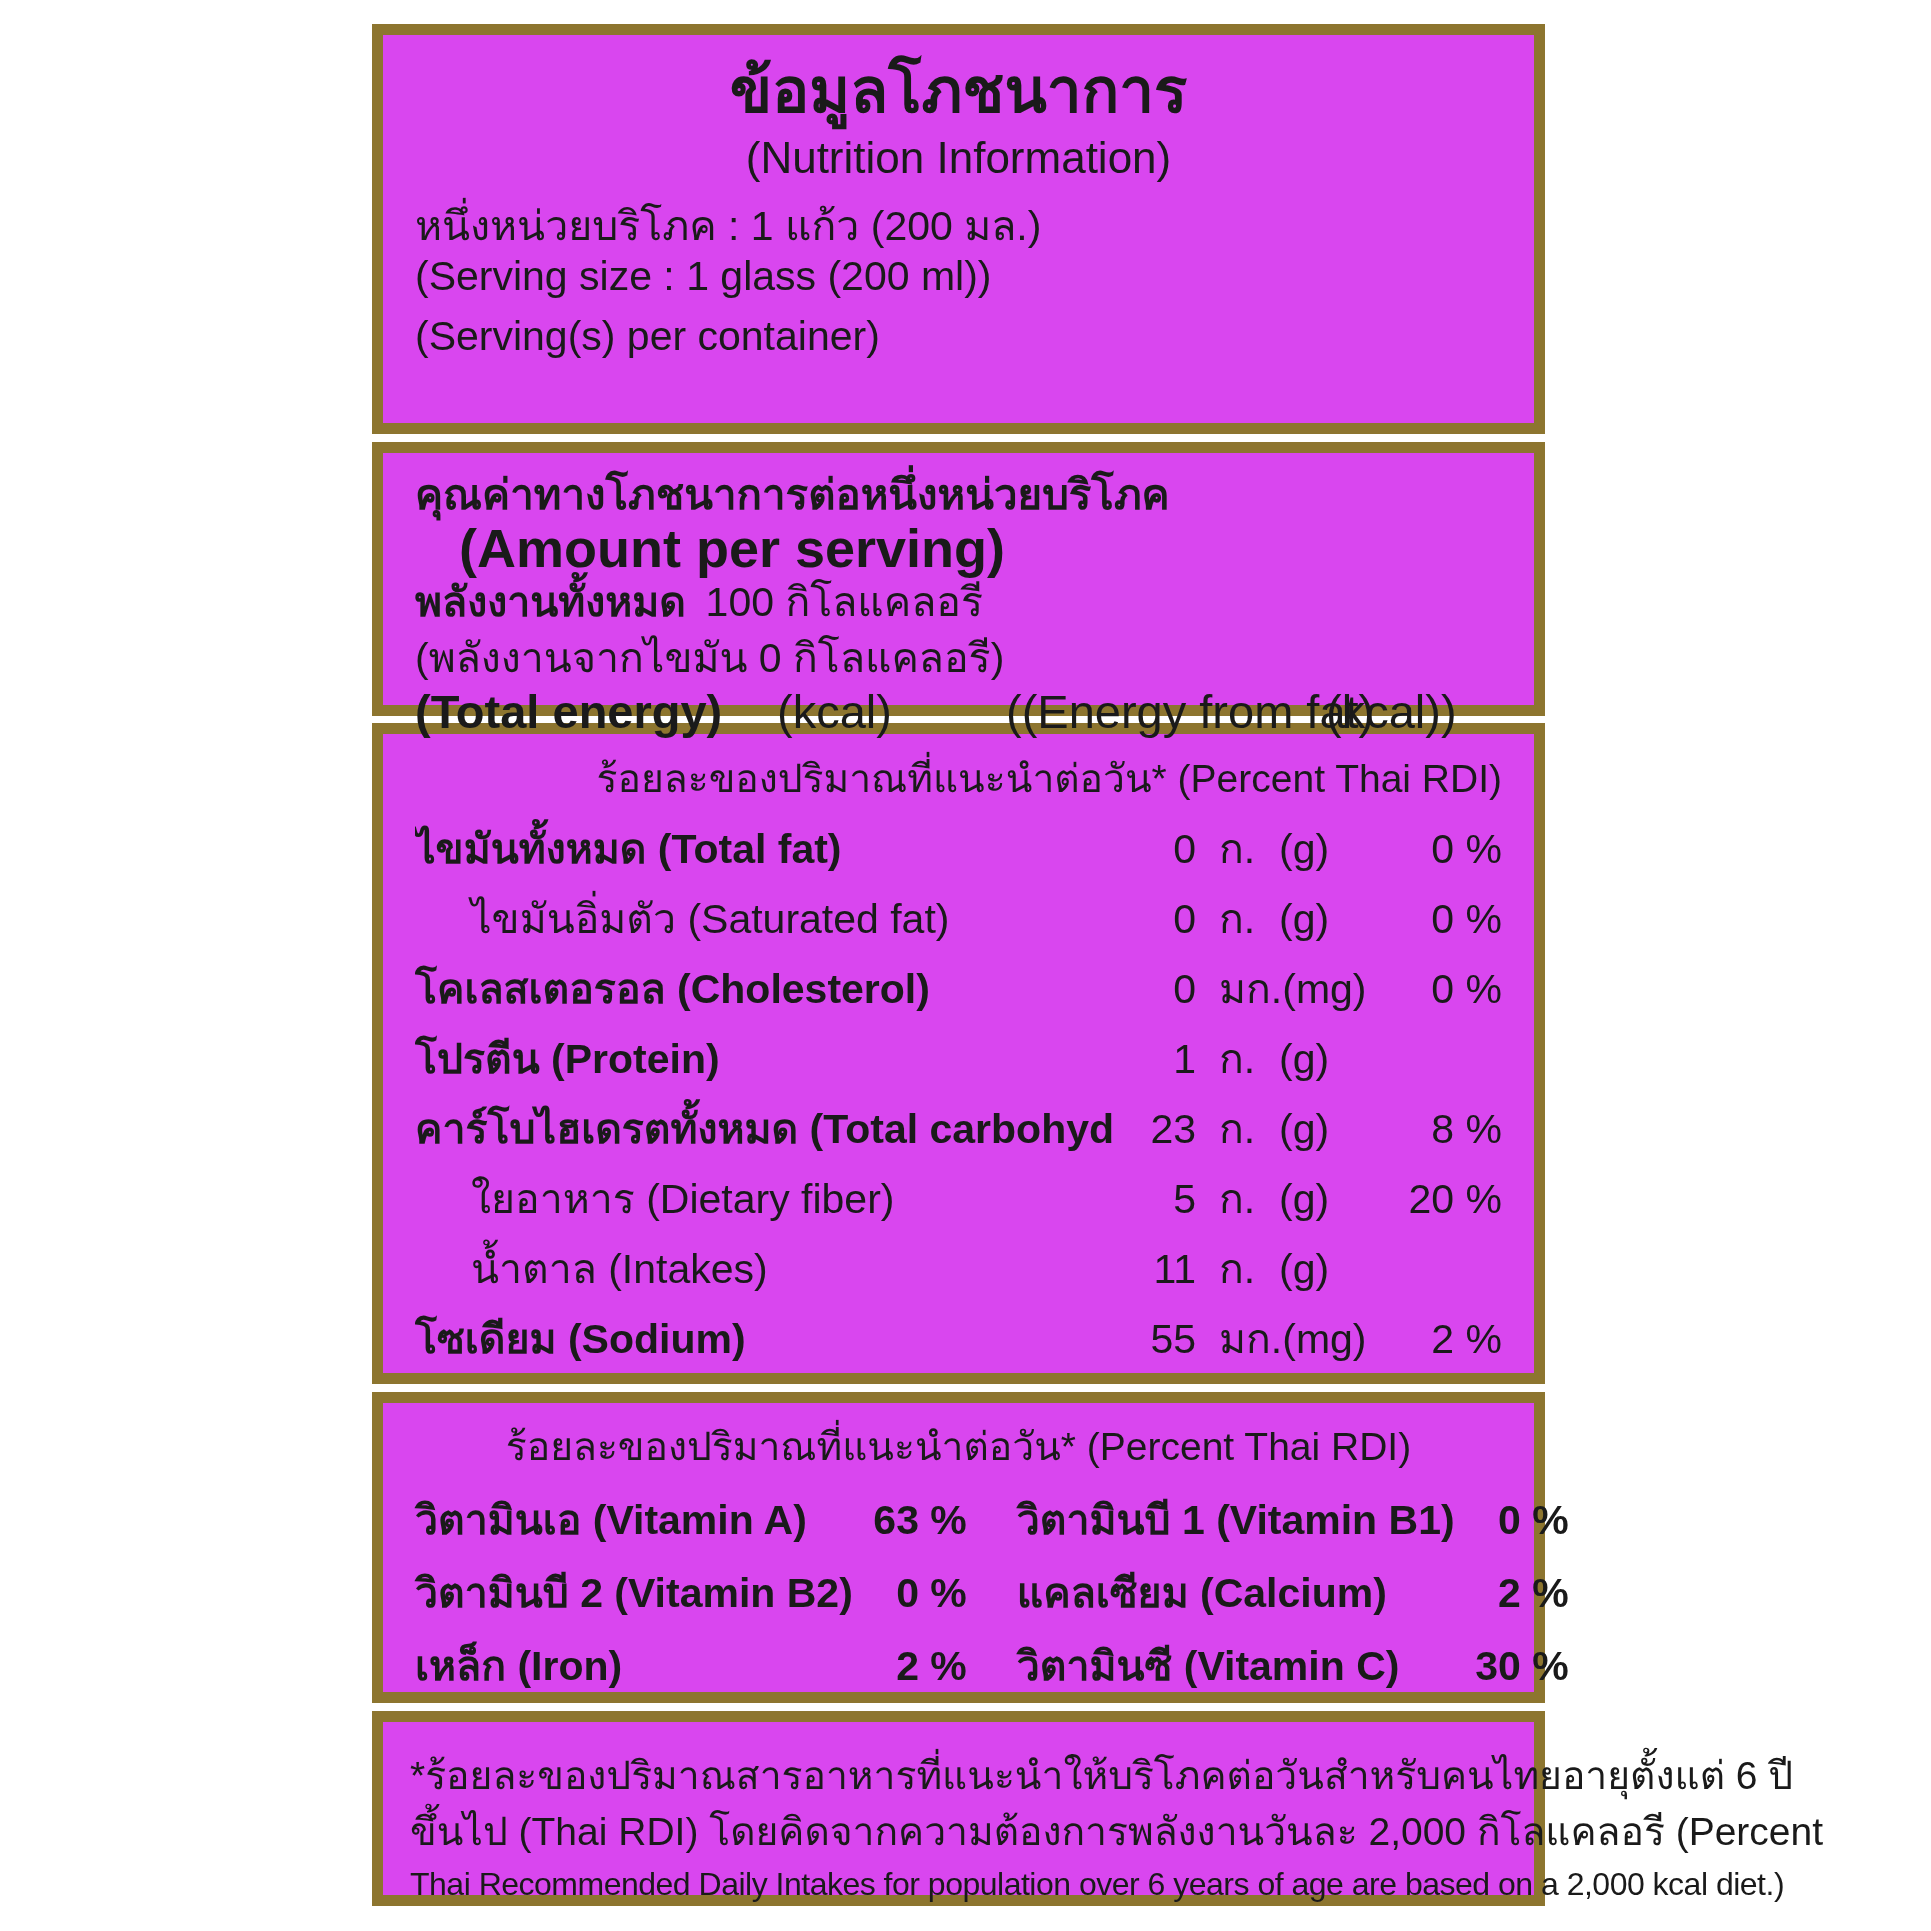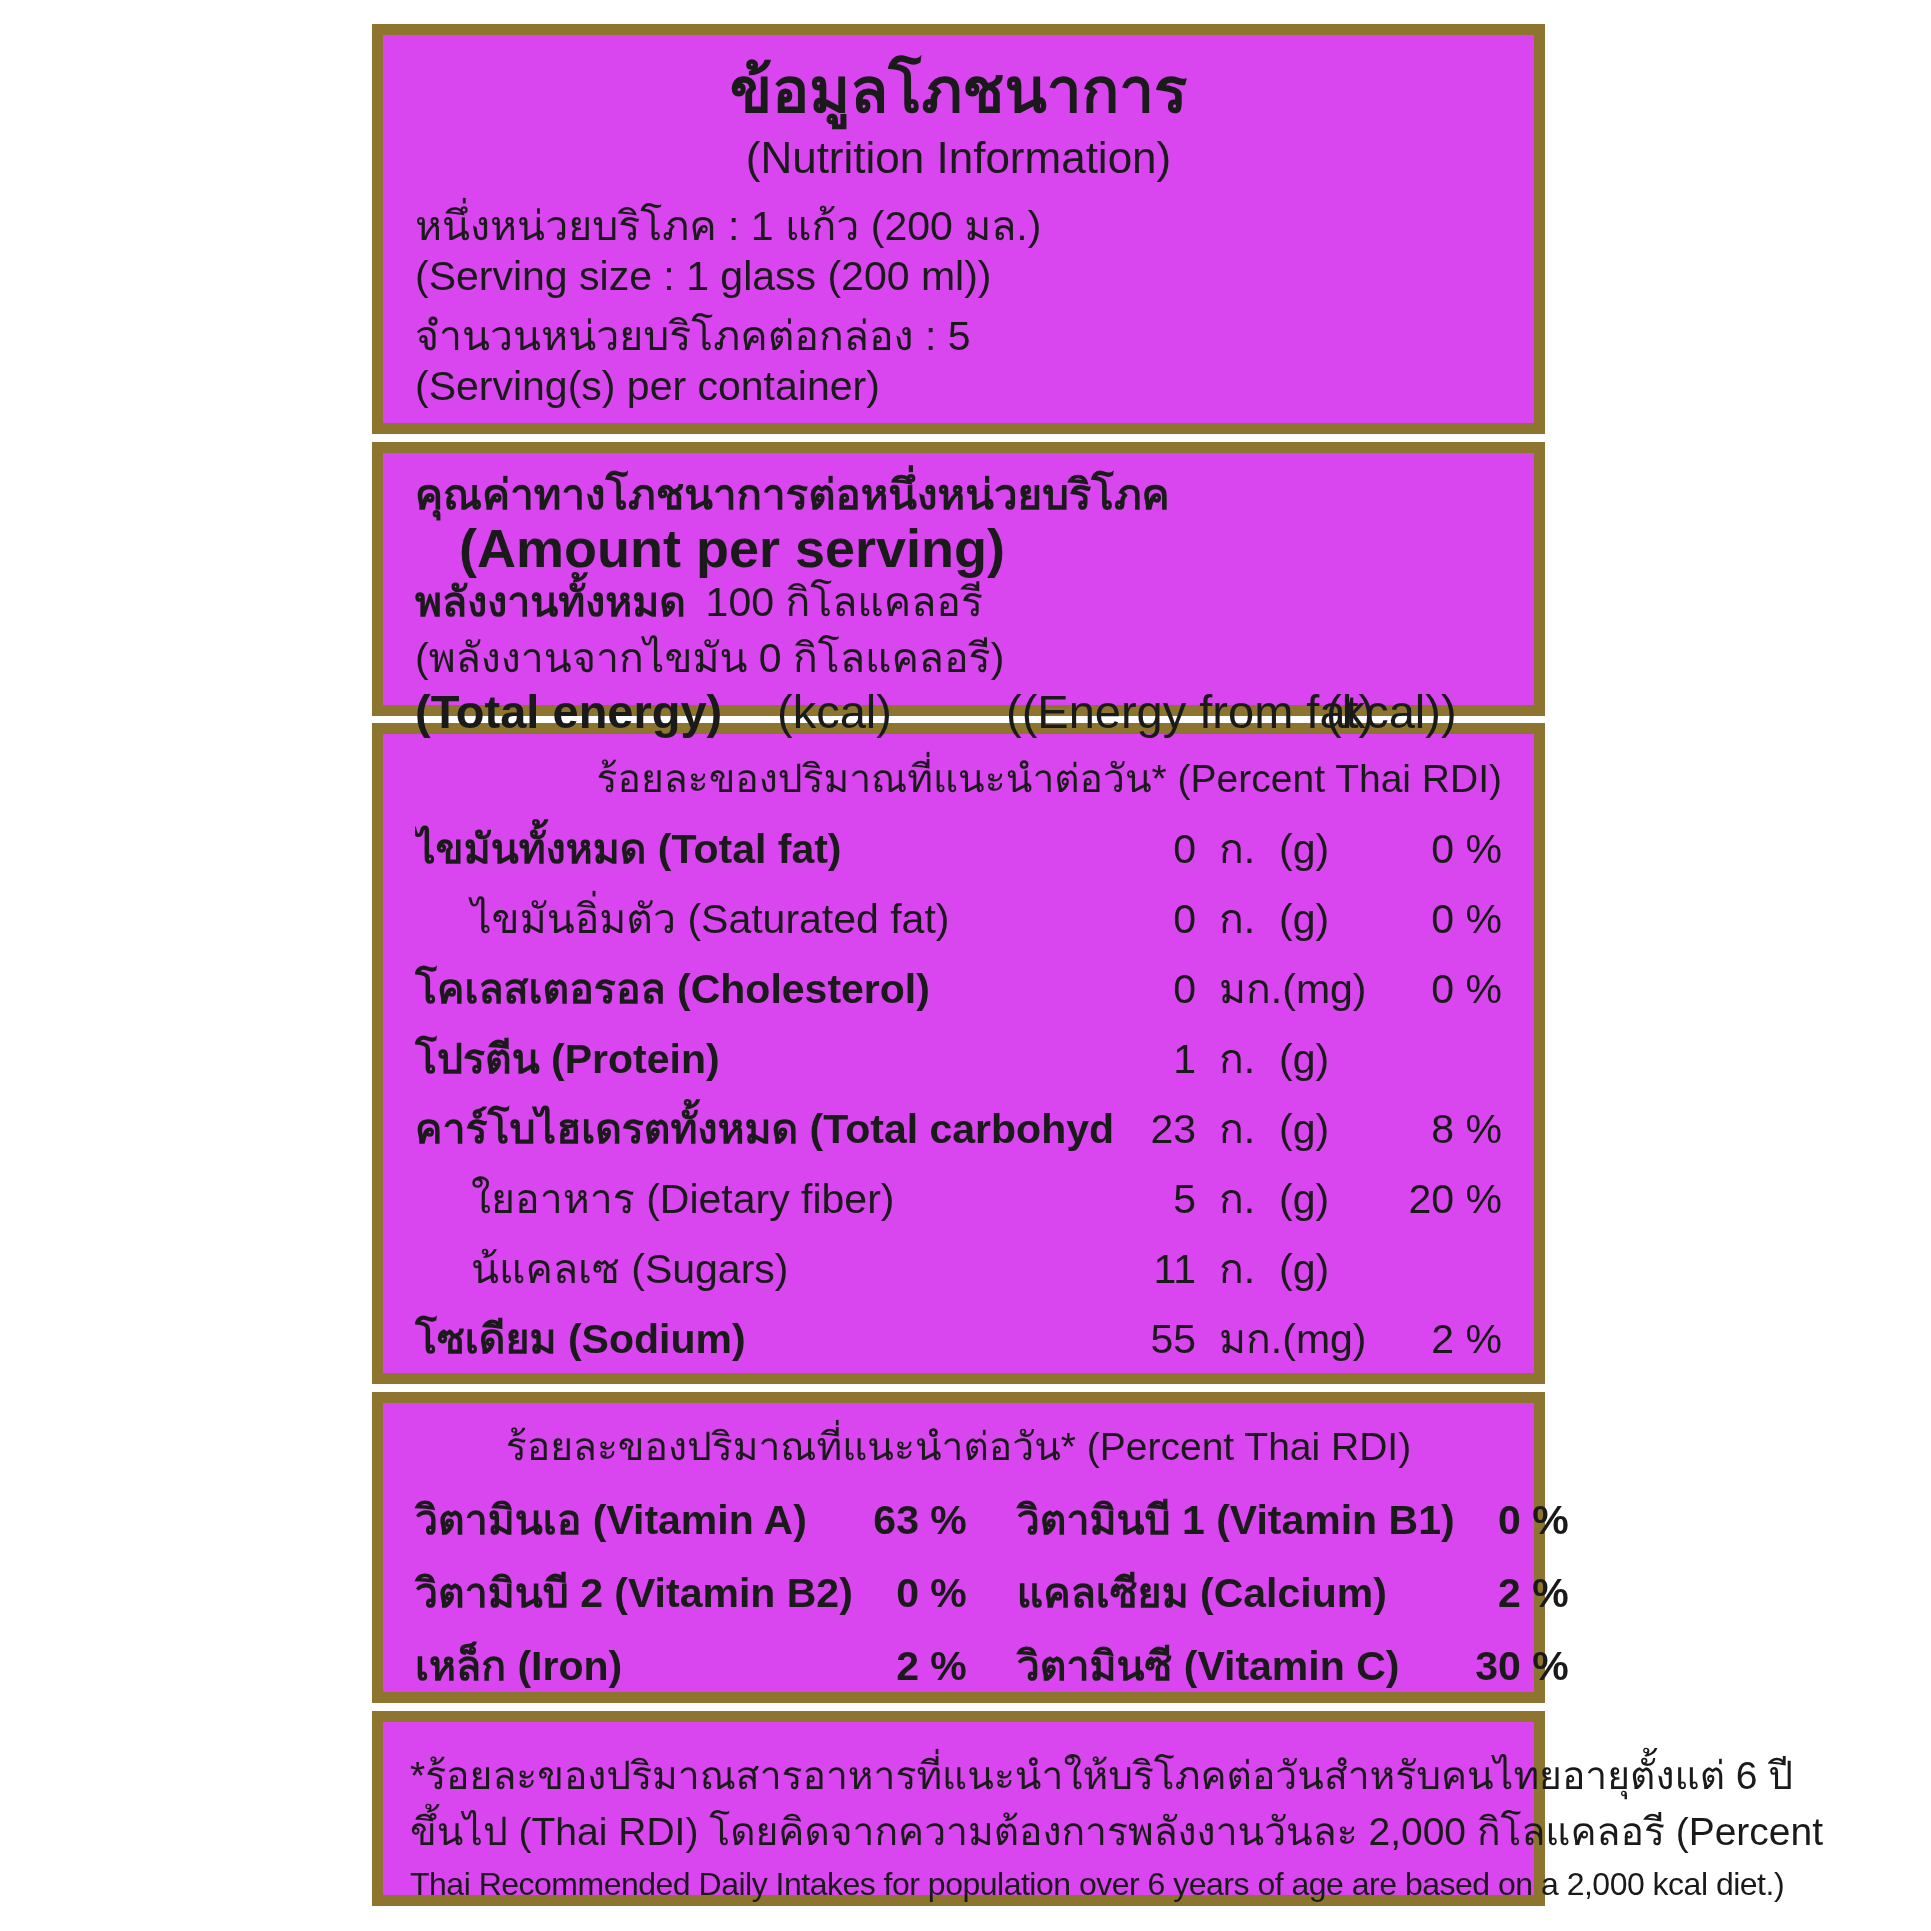--- a/index.html
+++ b/index.html
@@ -57,21 +57,20 @@
 <body>
 
 <div class="label-wrap">
 
   <div class="box box1">
     <div class="title">ข้อมูลโภชนาการ</div>
     <div class="subtitle">(Nutrition Information)</div>
     <div class="servline">หนึ่งหน่วยบริโภค : 1 แก้ว (200 มล.)</div>
     <div class="servline">(Serving size : 1 glass (200 ml))</div>
     <div class="servgap"></div>
-    <div class="servline">จำนวนหน่วยบริโภคต่อกล่อง : 5</div>
     <div class="servline">(Serving(s) per container)</div>
   </div>
 
   <div class="box box2">
     <div class="aps-th">คุณค่าทางโภชนาการต่อหนึ่งหน่วยบริโภค</div>
     <div class="aps-en">(Amount per serving)</div>
     <div class="energy1">
       <span><span class="b">พลังงานทั้งหมด</span>  <span>100 กิโลแคลอรี</span></span>
       <span>(พลังงานจากไขมัน 0 กิโลแคลอรี)</span>
     </div>
@@ -122,21 +121,21 @@
     </div>
 
     <div class="nrow indent">
       <span class="nlabel">ใยอาหาร (Dietary fiber)</span>
       <span class="namt">5</span>
       <span class="nunit"><span class="uth">ก.</span><span>(g)</span></span>
       <span class="npct">20 %</span>
     </div>
 
     <div class="nrow indent">
-      <span class="nlabel">น้แคลเซ (Sugars)</span>
+      <span class="nlabel">น้ำตาล (Intakes)</span>
       <span class="namt">11</span>
       <span class="nunit"><span class="uth">ก.</span><span>(g)</span></span>
       <span class="npct"></span>
     </div>
 
     <div class="nrow">
       <span class="nlabel b">โซเดียม (Sodium)</span>
       <span class="namt">55</span>
       <span class="nunit"><span class="uth">มก.</span><span>(mg)</span></span>
       <span class="npct">2 %</span>

